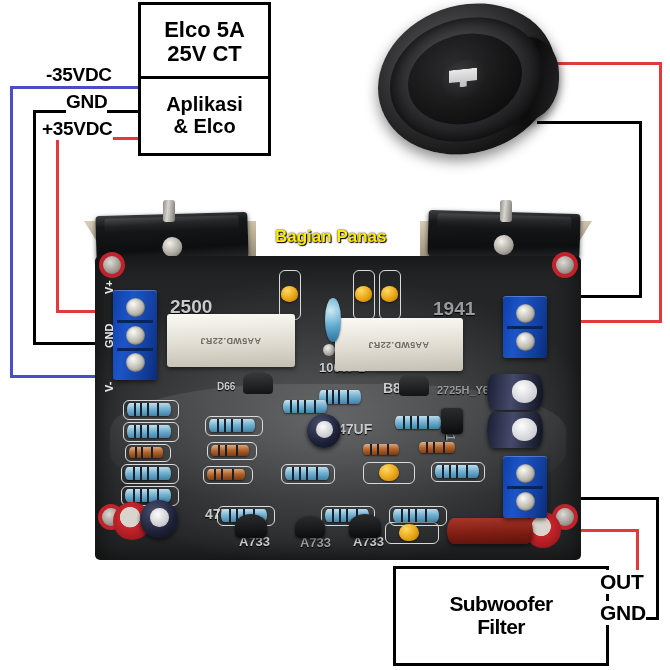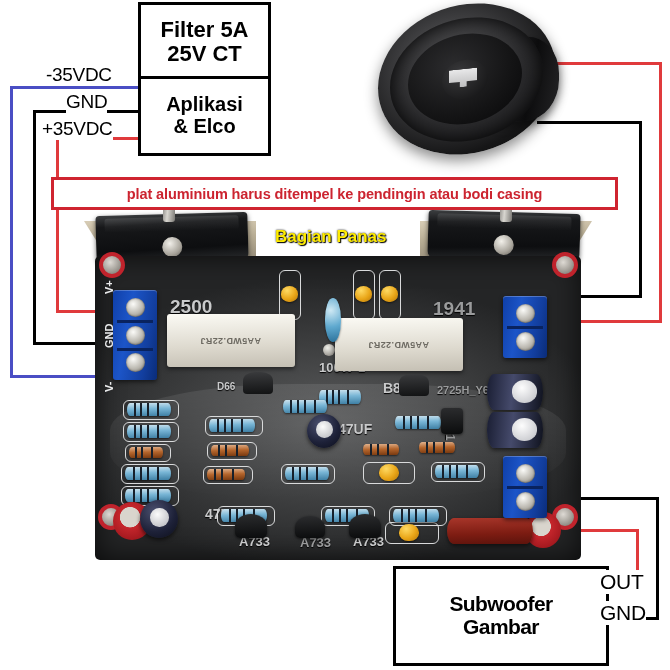--- a/index.html
+++ b/index.html
@@ -9,21 +9,21 @@
 
   
   .wire{position:absolute;}
 
   
   .boxlabel{position:absolute;background:#fff;border:3px solid #000;
             display:flex;flex-direction:column;align-items:center;
             justify-content:center;text-align:center;font-weight:bold;
             color:#000;line-height:1.08;z-index:40;}
 
-  .termtext{position:absolute;font-weight:normal;color:#000;z-index:45;
+  .termtext{position:absolute;font-weight:bold;color:#000;z-index:45;
             background:#fff;letter-spacing:-0.3px;}
 
   
   .warnbox{position:absolute;border:3px solid #cf2430;background:#fff;
            display:flex;align-items:center;justify-content:center;z-index:42;}
   .warnbox span{color:#cc2430;font-weight:bold;font-size:14.5px;
                 letter-spacing:-0.1px;white-space:nowrap;}
 
   
   .hotlabel{position:absolute;color:#ffec00;font-weight:bold;font-size:17px;
@@ -414,36 +414,33 @@
     <div class="scr"></div>
   </div>
 
   <div style="position:absolute;left:163px;top:200px;width:12px;height:22px;z-index:11;
               background:linear-gradient(95deg,#8e8c88,#d8d6d0 40%,#7a7874);border-radius:3px;"></div>
   <div style="position:absolute;left:500px;top:200px;width:12px;height:22px;z-index:11;
               background:linear-gradient(95deg,#8e8c88,#d8d6d0 40%,#7a7874);border-radius:3px;"></div>
 
   <div class="hotlabel" style="left:275px;top:227px;text-align:center;">Bagian Panas</div>
 
-  <div class="warnbox" style="left:51px;top:177px;width:561px;height:27px;">
-    <span>plat aluminium harus ditempel ke pendingin atau bodi casing</span>
-  </div>
 
   <div class="boxlabel" style="left:138px;top:2px;width:127px;height:74px;font-size:22px;">
-    <div>Filter 5A</div>
+    <div>Elco 5A</div>
     <div>25V CT</div>
   </div>
   <div class="boxlabel" style="left:138px;top:76px;width:127px;height:74px;font-size:20px;">
     <div>Aplikasi</div>
     <div>&amp; Elco</div>
   </div>
 
   <div class="boxlabel" style="left:393px;top:566px;width:210px;height:94px;font-size:21px;letter-spacing:-0.6px;">
     <div>Subwoofer</div>
-    <div>Gambar</div>
+    <div>Filter</div>
   </div>
 
   <div class="termtext" style="left:46px;top:64px;font-size:19px;">-35VDC</div>
   <div class="termtext" style="left:66px;top:91px;font-size:19px;">GND</div>
   <div class="termtext" style="left:42px;top:118px;font-size:19px;">+35VDC</div>
 
   <div class="termtext" style="left:600px;top:570px;font-size:21px;">OUT</div>
   <div class="termtext" style="left:600px;top:601px;font-size:21px;">GND</div>
 
 

